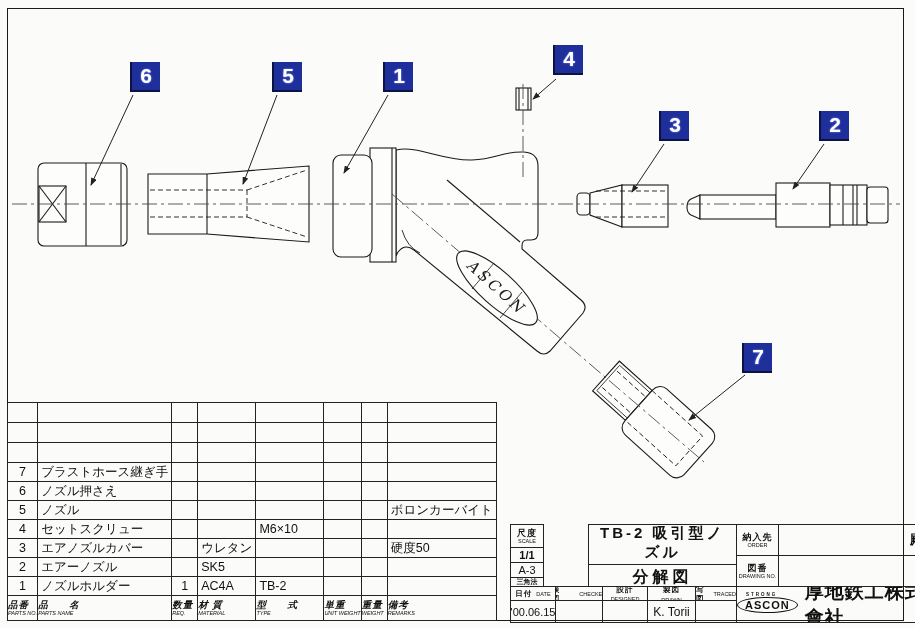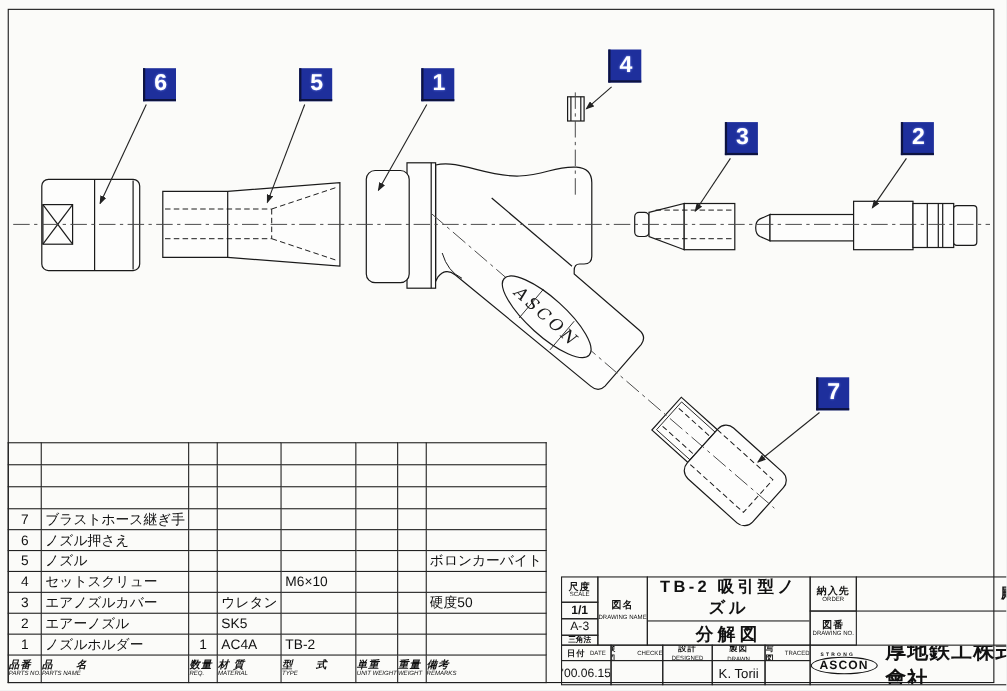--- a/index.html
+++ b/index.html
@@ -314,24 +314,20 @@
     </div>
     <div class="cell" style="left:0;top:23px;width:34px;height:16px">
       <span class="val" style="font-weight:bold">1/1</span>
     </div>
     <div class="cell" style="left:0;top:38px;width:34px;height:16px">
       <span class="val">A-3</span>
     </div>
     <div class="cell" style="left:0;top:53px;width:34px;height:10px">
       <span style="font-size:7px;font-weight:bold">三角法</span>
     </div>
-    <div class="cell" style="left:33px;top:0;width:46px;height:63px">
-      <span class="lj">図名</span>
-      <span class="le" style="margin-top:4px;text-align:center">DRAWING NAME</span>
-    </div>
     <div class="cell" style="left:78px;top:0;width:149px;height:63px">
       <div class="tb-title titleline">TB-2 吸引型ノズル</div>
       <div class="tb-sub">分解図</div>
     </div>
     <div class="cell" style="left:226px;top:0;width:43px;height:32px">
       <span class="lj">納入先</span>
       <span class="le">ORDER</span>
     </div>
     <div class="cell" style="left:268px;top:0;width:152px;height:32px">
       <span class="tono">殿</span>

